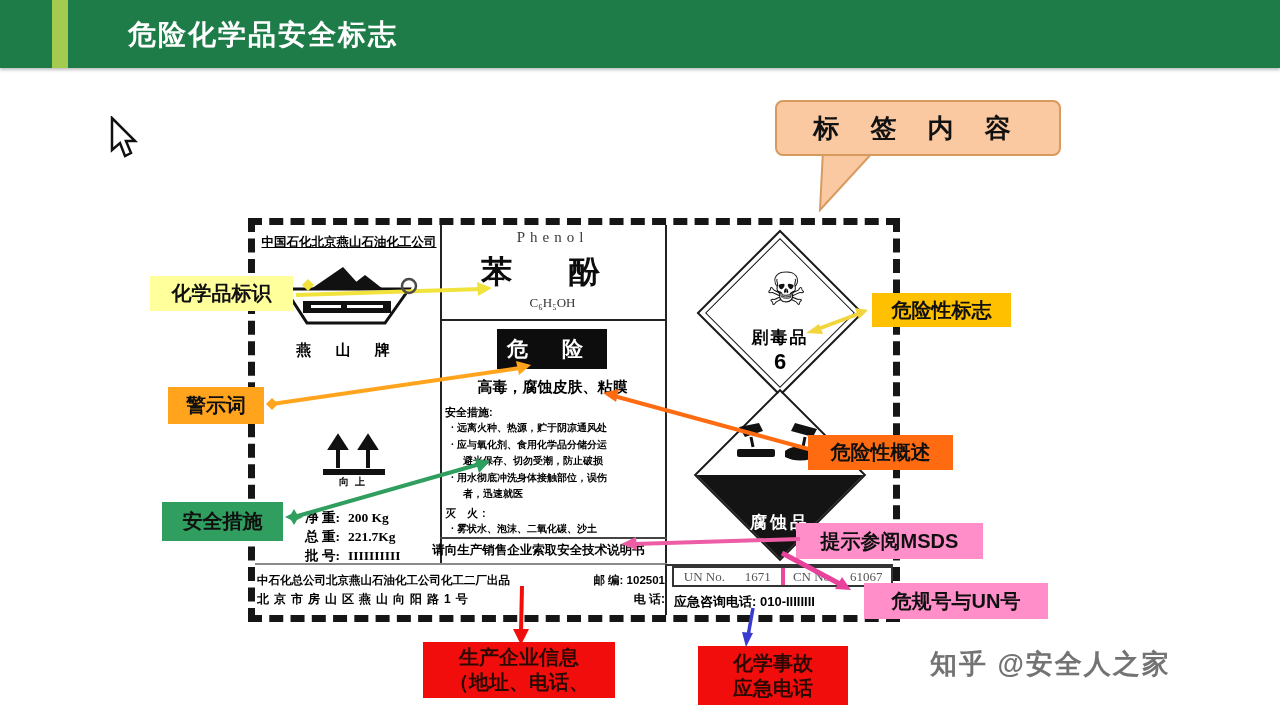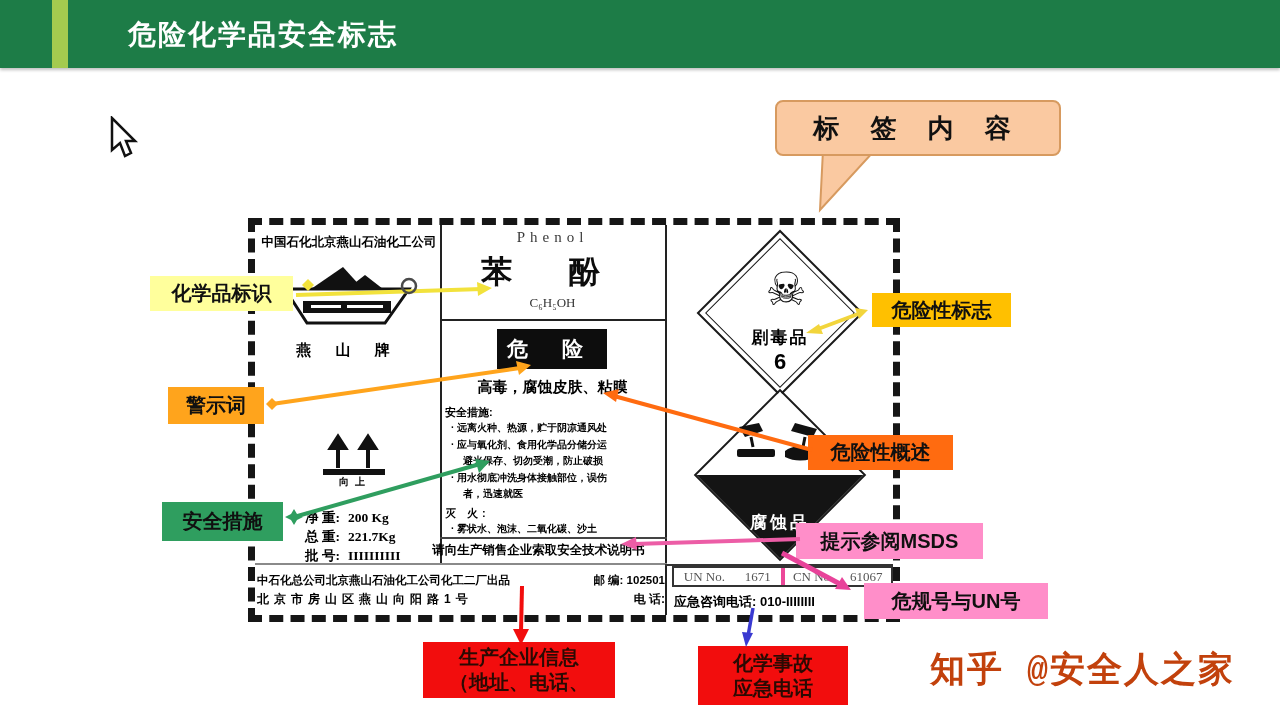--- a/index.html
+++ b/index.html
@@ -14,21 +14,21 @@
 
   
   .bubble-body{left:775px;top:100px;width:282px;height:52px;background:#fac9a1;border:2px solid #d79a5f;border-radius:8px;display:flex;align-items:center;justify-content:center;font-size:26px;font-weight:bold;letter-spacing:12px;color:#111;}
 
   
   .label-box{left:248px;top:218px;width:652px;height:404px;border:7px dashed #161616;box-sizing:border-box;background:#fff;}
   .label-box .abs{position:absolute;}
   .vline{background:#222;width:2px;}
   .hline{background:#222;height:2px;}
 
-  .company{left:6px;top:10px;width:176px;text-align:center;font-size:12.5px;font-weight:bold;line-height:14px;}
+  .company{left:6px;top:10px;width:176px;text-align:center;font-size:12.5px;font-weight:bold;line-height:14px;text-decoration:underline;}
   .brand{left:18px;top:116px;width:150px;text-align:center;font-size:15px;font-weight:bold;letter-spacing:10px;}
   .orient-label{left:62px;top:250px;width:76px;text-align:center;font-size:10px;font-weight:bold;letter-spacing:6px;}
   .weights{left:50px;top:283px;font-size:13.5px;font-weight:bold;font-family:"Liberation Serif",serif;}
   .weights .row{display:flex;gap:8px;line-height:19px;}
 
   .phenol{left:185px;top:4px;width:225px;text-align:center;font-size:15px;letter-spacing:5px;color:#3a3a3a;font-family:"Liberation Serif",serif;}
   .name-cn{left:185px;top:26px;width:225px;text-align:center;font-size:31px;font-weight:bold;letter-spacing:24px;color:#0c0c0c;}
   .formula{left:185px;top:70px;width:225px;text-align:center;font-size:13px;color:#333;font-family:"Liberation Serif",serif;}
   .signal-box{left:242px;top:104px;width:110px;height:40px;background:#0d0d0d;color:#fff;display:flex;align-items:center;justify-content:center;font-size:21px;font-weight:bold;letter-spacing:14px;}
   .hazard-st{left:185px;top:153px;width:225px;text-align:center;font-size:15px;font-weight:bold;}
@@ -63,21 +63,21 @@
   .t-signal{left:168px;top:387px;width:96px;height:37px;background:#ffa41c;}
   .t-safety{left:162px;top:502px;width:121px;height:39px;background:#2f9e5f;}
   .t-mark{left:872px;top:293px;width:139px;height:34px;background:#ffc000;text-align:center;}
   .t-overview{left:808px;top:435px;width:145px;height:35px;background:#ff6b10;}
   .t-msds{left:796px;top:523px;width:187px;height:36px;background:#ff8ec9;}
   .t-un{left:864px;top:583px;width:184px;height:36px;background:#ff8ec9;}
   .t-red{flex-direction:column;line-height:25px;background:#f20d0d;color:#2b0a03;}
   .t-maker{left:423px;top:642px;width:192px;height:56px;}
   .t-emg{left:698px;top:646px;width:150px;height:59px;}
 
-  .watermark{left:930px;top:646px;width:340px;font-size:35px;font-weight:600;color:#c2410c;letter-spacing:2px;text-shadow:1px 2px 1px rgba(255,255,255,.95);font-family:Liberation Mono, monospace;}
+  .watermark{left:930px;top:646px;width:340px;font-size:27px;font-weight:600;color:#737373;letter-spacing:2px;text-shadow:1px 2px 1px rgba(255,255,255,.95);}
 
   svg{display:block;}
   .overlay{left:0;top:0;pointer-events:none;}
 </style>
 </head>
 <body>
 
 <div class="root">
 
   <div class="abs header"></div>

